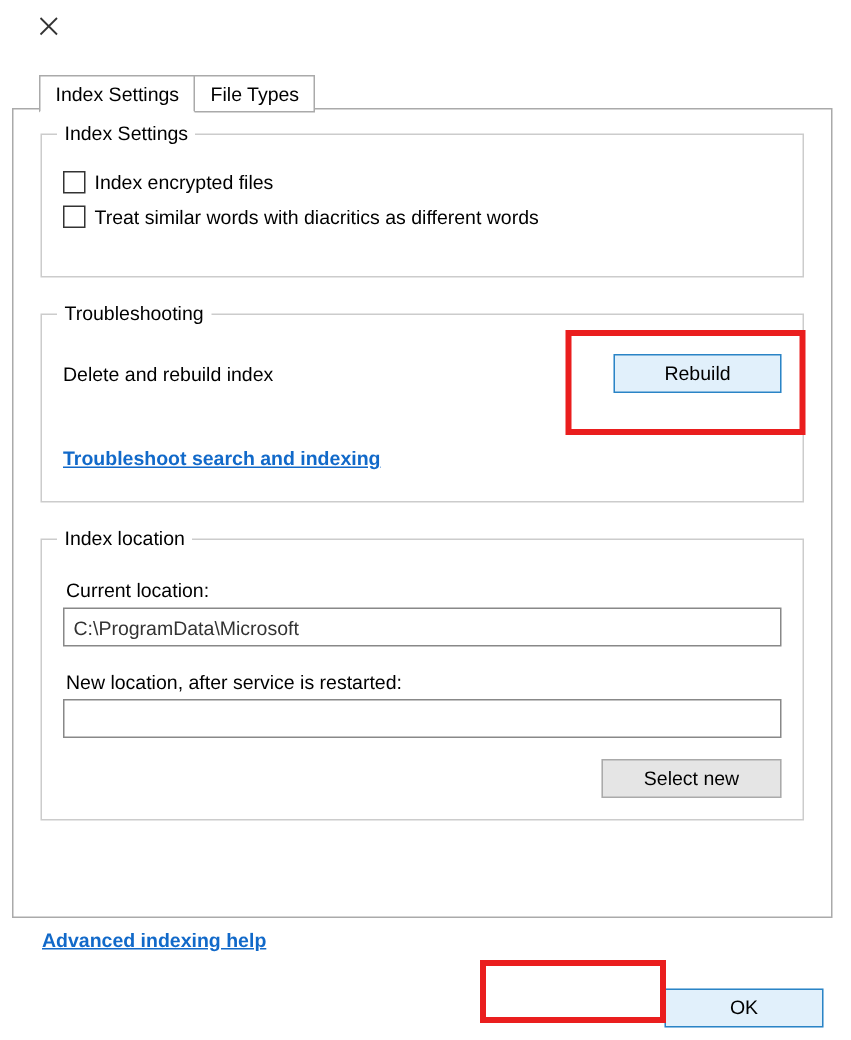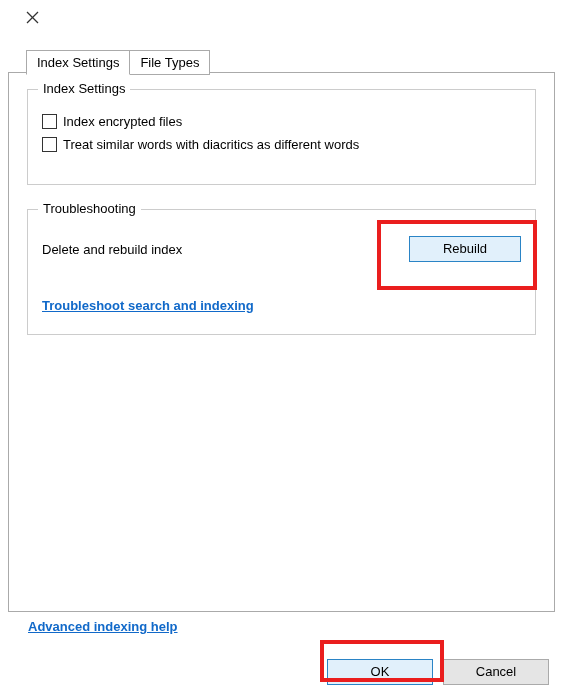--- a/index.html
+++ b/index.html
@@ -218,26 +218,35 @@
 
     <div class="groupbox gb2">
       <div class="group-legend">Troubleshooting</div>
       <div class="trouble-row">
         <span>Delete and rebuild index</span>
         <div class="rebuild-btn">Rebuild</div>
       </div>
       <span class="link">Troubleshoot search and indexing</span>
     </div>
 
+    <div class="groupbox gb3">
+      <div class="group-legend">Index location</div>
+      <div class="location-label">Current location:</div>
+      <input class="text-input readonly" readonly="" value="C:\ProgramData\Microsoft" style="">
+      <div class="location-label" style="margin-top:16px;">New location, after service is restarted:</div>
+      <input class="text-input" value="" style="">
+      <div class="select-new-row">
+        <div class="std-btn">Select new</div>
+      </div>
+    </div>
 
     <div class="red-hl rebuild"></div>
   </div>
 
   <span class="footer-link link">Advanced indexing help</span>
 
   <div class="buttons-row">
     <div class="ok-btn">OK</div>
-    <div class="std-btn" style="width:106px;">Cancel</div>
   </div>
 
   <div class="red-hl ok"></div>
 
 </div>
 
 </body></html>

